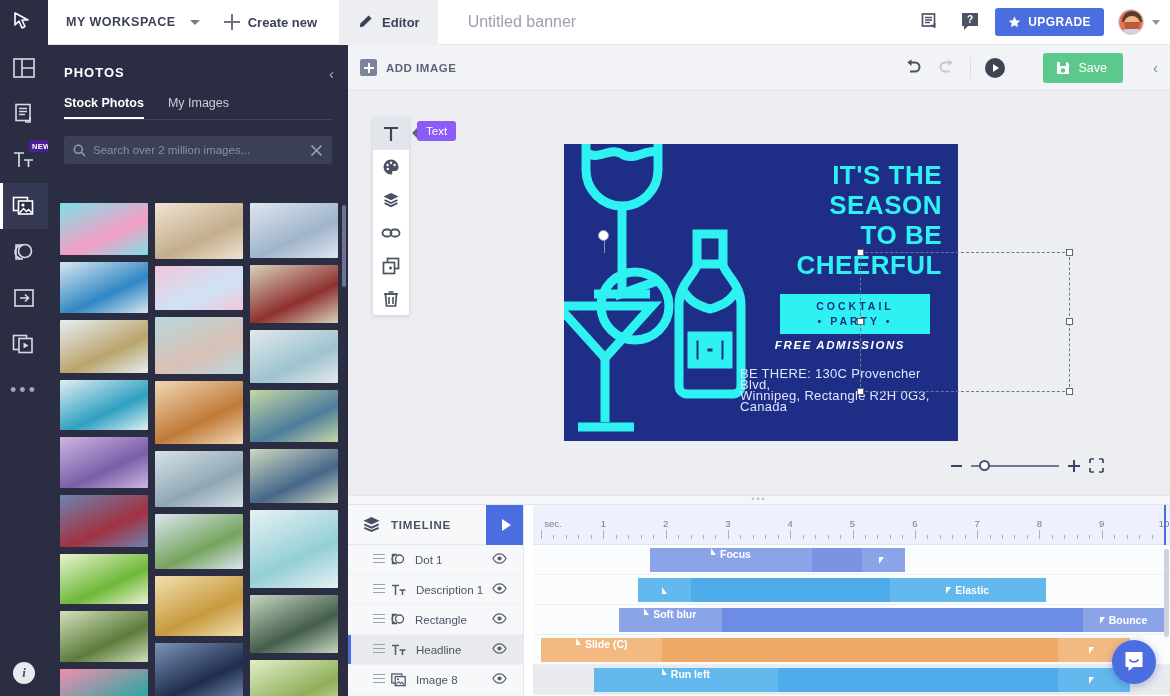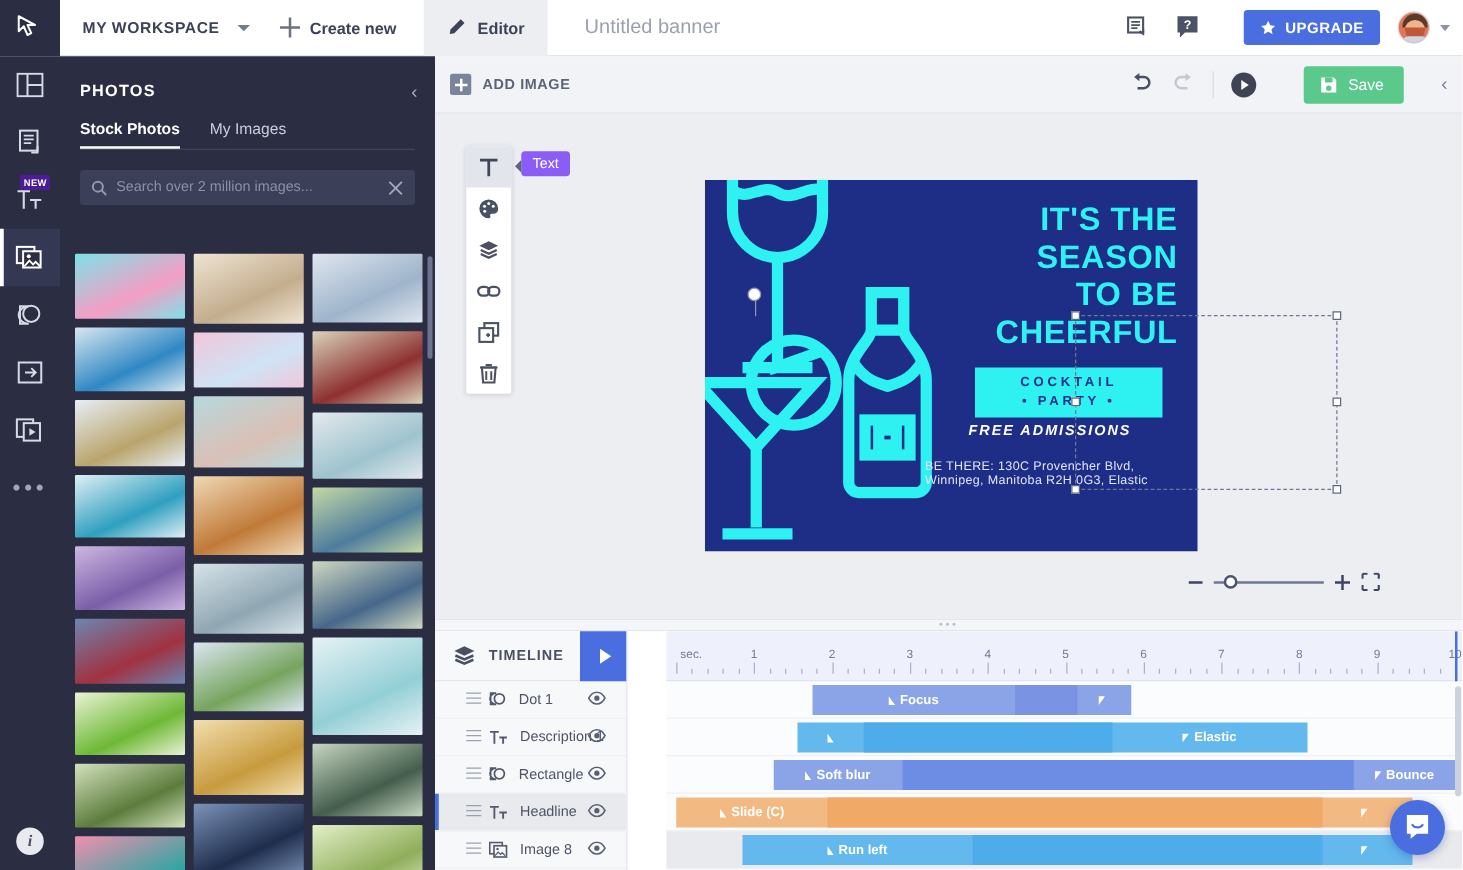--- a/index.html
+++ b/index.html
@@ -32,41 +32,41 @@
     display:flex; align-items:center; margin-left:22px; height:45px; padding:0 18px;
     background:#eceef2; color:#3c4257; font-size:13px; font-weight:bold;
   }
   .pencil { margin-right:9px; display:block; }
   .doc-title { margin-left:30px; font-size:16px; color:#9aa0ad; }
   .top-right { margin-left:auto; display:flex; align-items:center; padding-right:10px; }
   .ticon { width:34px; height:34px; margin-right:6px; display:flex;align-items:center;justify-content:center; }
   .upgrade {
     display:flex; align-items:center; gap:7px; background:#4a6ee0; color:#fff;
     border-radius:3px; padding:7px 13px; font-size:12px; font-weight:bold; letter-spacing:.4px;
-    margin-left:22px;
+    margin-left:2px;
   }
   .avatar-wrap{ display:flex; align-items:center; margin-left:14px;}
   .avatar { width:26px;height:26px;border-radius:50%; background:#e0765a; position:relative; overflow:hidden; border:1px solid #d6d9e0;}
   .av-hair{position:absolute;left:3px;top:1px;width:20px;height:11px;border-radius:10px 10px 0 0;background:#5a3b2b;}
   .av-face{position:absolute;left:5px;top:6px;width:16px;height:15px;border-radius:50%;background:#f0b48a;}
   .av-beard{position:absolute;left:5px;top:12px;width:16px;height:10px;border-radius:0 0 9px 9px;background:#c0563a;}
   .av-body{position:absolute;left:2px;top:19px;width:22px;height:8px;border-radius:6px 6px 0 0;background:#cfd6e2;}
   .av-caret{margin-left:8px;width:0;height:0;border-left:4px solid transparent;border-right:4px solid transparent;border-top:5px solid #8d94a5;}
 
   
   .rail {
     position:absolute; left:0; top:45px; width:48px; height:651px;
     background:#2b2e43;
     display:flex; flex-direction:column; align-items:center;
   }
   .rail-item { width:48px; height:46px; display:flex; align-items:center; justify-content:center; position:relative; }
   .rail-item.active { background:#343852; }
   .rail-item.active:before { content:""; position:absolute; left:0; top:0; bottom:0; width:3px; background:#ffffff; }
   .new-badge {
-    position:absolute; top:3px; left:16px; background:#4c1d95; color:#fff;
+    position:absolute; top:3px; left:29px; background:#4c1d95; color:#fff;
     font-size:7.5px; font-weight:bold; padding:1.5px 3px; border-radius:1.5px; letter-spacing:.3px;
   }
   .dots { color:#9fa5bb; letter-spacing:3px; font-size:18px; line-height:1; }
   .info-btn {
     position:absolute; bottom:12px; left:13px; width:22px; height:22px; border-radius:50%;
     background:#e8eaf0; color:#4a4f66; font-size:13px; font-weight:bold;
     display:flex; align-items:center; justify-content:center; font-style:italic;
     font-family:"Liberation Serif", serif;
   }
 
@@ -144,62 +144,62 @@
     letter-spacing:.5px; font-family:"Liberation Sans", sans-serif;
   }
   .bn-band {
     position:absolute; right:28px; top:150px; width:150px; height:40px; background:#2ef2f2;
     color:#1e2d86; display:flex; flex-direction:column; align-items:center; justify-content:center;
     font-size:10.5px; font-weight:bold; letter-spacing:3px; line-height:15px;
   }
   .bn-free { position:absolute; right:28px; top:195px; width:180px; text-align:center; color:#fff;
     font-size:11.5px; font-style:italic; font-weight:bold; letter-spacing:1.6px;}
   .bn-addr { position:absolute; right:28px; top:224px; width:190px; text-align:left; color:#dfe5ff;
-    font-size:10px; line-height:11px; letter-spacing:.3px;}
+    font-size:13px; line-height:11px; letter-spacing:.3px;}
   
   .sel-box { position:absolute; left:512px; top:161px; width:210px; height:140px; border:1px dashed #6f7890; }
   .hdl { position:absolute; width:7px; height:7px; background:#fff; border:1px solid #5f687e; }
   .rot-stem{ position:absolute; left:255.5px; top:146px; width:1px; height:16px; background:#8f97ab;}
   .rot-knob{ position:absolute; left:250px; top:139px; width:11px;height:11px;border-radius:50%;background:#fff;border:1px solid #8f97ab;}
 
   
   .zoomer{ position:absolute; right:66px; bottom:22px; display:flex; align-items:center; gap:9px;}
   .zminus{ width:11px; height:2px; background:#3c4563;}
   .ztrack{ width:88px; height:2px; background:#6f7794; position:relative;}
   .zknob{ position:absolute; left:8px; top:-4.5px; width:11px;height:11px;border-radius:50%;background:#fff;border:2px solid #4a5370;}
   .zplus{ position:relative; width:12px;height:12px;}
   .zplus:before,.zplus:after{content:"";position:absolute;background:#3c4563;}
   .zplus:before{left:5px;top:0;width:2px;height:12px;}
   .zplus:after{top:5px;left:0;height:2px;width:12px;}
 
   
   .drag-strip{ position:absolute; left:348px; top:495px; width:822px; height:10px; background:#f5f6f9; border-top:1px solid #e2e5ea; border-bottom:1px solid #e2e5ea; color:#b9bece; font-size:9px; text-align:center; line-height:7px; letter-spacing:2px;}
   .timeline{ position:absolute; left:348px; top:505px; width:822px; height:191px; background:#ffffff;}
-  .tl-left{ position:absolute; left:0; top:0; width:154px; height:191px; background:#f7f8fa; border-right:1px solid #e4e7ed;}
+  .tl-left{ position:absolute; left:0; top:0; width:176px; height:191px; background:#f7f8fa; border-right:1px solid #e4e7ed;}
   .tl-head{ height:40px; display:flex; align-items:center; padding-left:14px; border-bottom:1px solid #e4e7ed; position:relative;}
   .tl-head-label{ font-size:11.5px; font-weight:bold; color:#4a5061; letter-spacing:.8px; margin-left:10px;}
   .tl-play{ position:absolute; right:0; top:0; width:37px; height:40px; background:#4a6ee0; display:flex; align-items:center; justify-content:center;}
   .layer{ height:30px; display:flex; align-items:center; padding-left:25px; position:relative; font-size:11.5px; color:#4e5466; border-bottom:1px solid #eef0f4;}
   .layer.sel{ background:#e9eaee;}
   .layer.sel:before{content:"";position:absolute;left:0;top:0;bottom:0;width:3px;background:#4a6ee0;}
   .lname{ margin-left:9px;}
   .leye{ position:absolute; right:16px; top:8px;}
   .grip{ display:inline-block; width:12px;}
   .grip i{ display:block; height:1.5px; background:#9aa0af; margin-bottom:2.5px;}
 
   .tl-right{ position:absolute; left:185px; top:0; width:637px; height:191px; background:#fbfcfe; overflow:hidden;}
   .ruler{ height:40px; position:relative; background:#eef1fb; border-bottom:1px solid #e0e5f3;}
   .ruler .lab{ position:absolute; top:13px; font-size:9.5px; color:#737c95; transform:translateX(-50%);}
   .ruler .tick{ position:absolute; bottom:5px; width:1px; background:#aab2ca;}
   .playhead{ position:absolute; top:0; bottom:0; width:2px; background:#4a6ee0;}
   .track{ position:relative; height:30px; border-bottom:1px solid #eef0f4;}
   .track.sel{ background:#e9eaee;}
   .bar{ position:absolute; top:3px; height:24px; display:flex; align-items:center; color:#fff; font-size:10.5px; font-weight:bold; white-space:nowrap;}
   .bar .seg{ position:absolute; top:0; bottom:0;}
-  .bar .lbl{ position:relative; z-index:2; width:100%; text-align:center; display:flex; align-items:center; justify-content:center; gap:4px;}
+  .bar .lbl{ position:relative; z-index:2; width:100%; text-align:center; display:flex; justify-content:center; gap:4px;}
   .tri-in{ width:0;height:0;border-bottom:7px solid #fff;border-right:5px solid transparent;}
   .tri-out{ width:0;height:0;border-top:7px solid #fff;border-right:5px solid transparent;}
   .endcap{ position:absolute; top:0; bottom:0; display:flex; align-items:center; justify-content:center;}
   .tl-scroll{ position:absolute; right:1px; top:44px; width:5px; height:88px; background:#ccd2de; border-radius:3px;}
 
   .intercom{
     position:absolute; right:14px; bottom:12px; width:44px; height:44px; border-radius:50%;
     background:#4a6ee0; display:flex; align-items:center; justify-content:center;
     box-shadow:0 2px 8px rgba(40,60,140,.35);
   }
@@ -500,21 +500,21 @@
 
       <div class="bn-band">
         <div>COCKTAIL</div>
         <div>• PARTY •</div>
       </div>
 
       <div class="bn-free">FREE ADMISSIONS</div>
 
       <div class="bn-addr">
         <div>BE THERE: 130C Provencher Blvd,</div>
-        <div>Winnipeg, Manitoba R2H 0G3, Elastic</div>
+        <div>Winnipeg, Rectangle R2H 0G3, Canada</div>
       </div>
     </div>
 
     <div class="rot-stem"></div>
     <div class="rot-knob"></div>
     <div class="sel-box">
       <span class="hdl" style="left:-4px;top:-4px"></span>
       <span class="hdl" style="right:-4px;top:-4px"></span>
       <span class="hdl" style="left:-4px;top:50%;margin-top:-4px"></span>
       <span class="hdl" style="right:-4px;top:50%;margin-top:-4px"></span>

